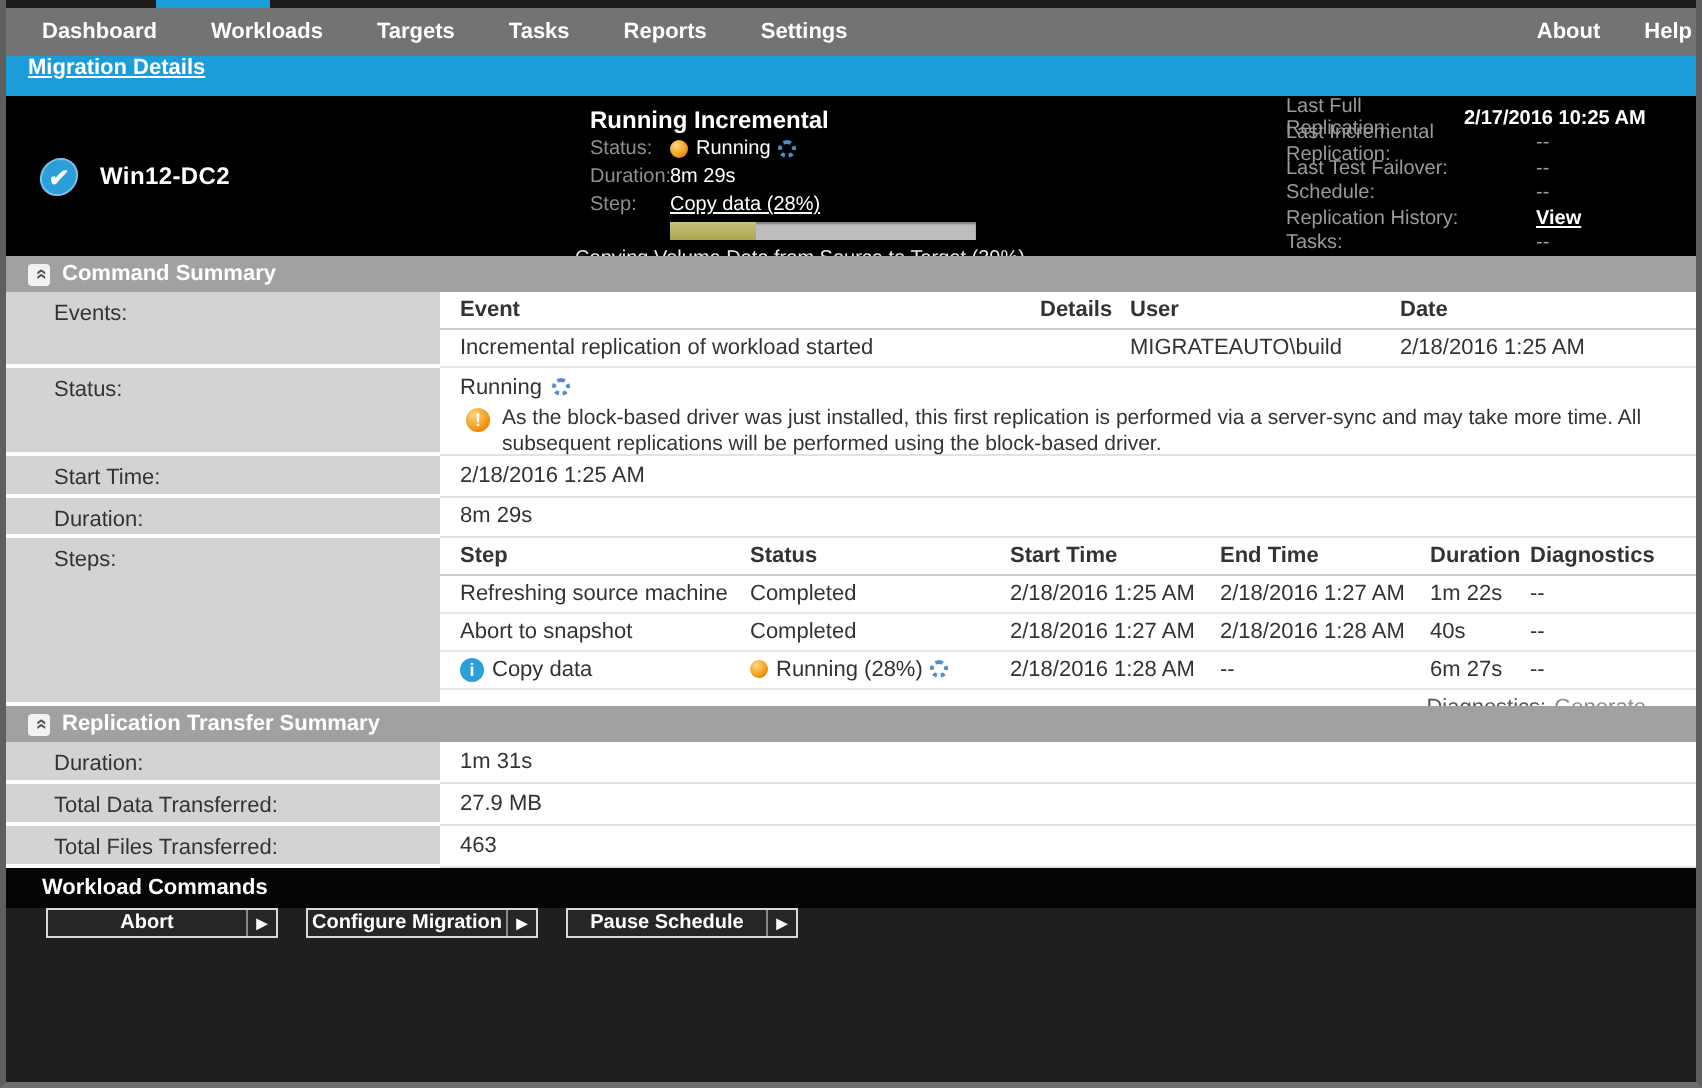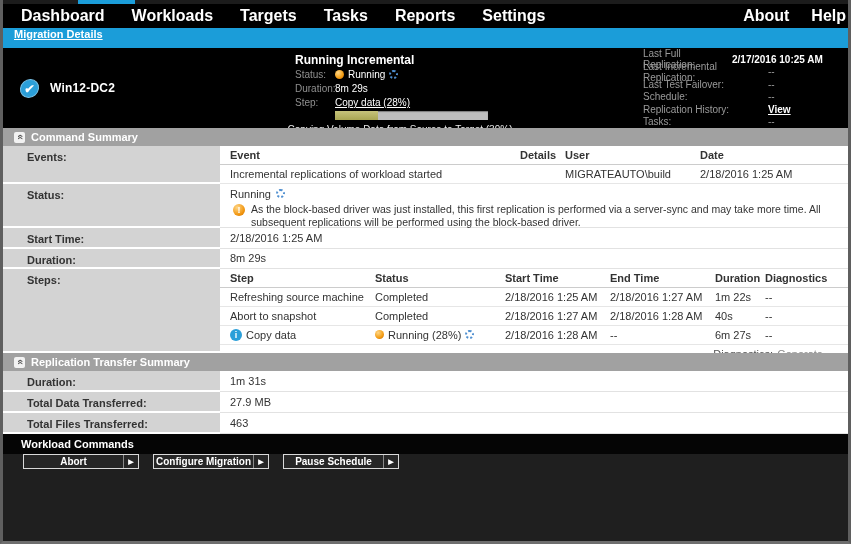--- a/index.html
+++ b/index.html
@@ -7,22 +7,22 @@
   body { font-family:"Liberation Sans", sans-serif; }
   .page {
     width:851px; height:544px; position:relative; overflow:hidden;
     background:#1f1f1f;
     border-left:3px solid #5f5f5f; border-right:3px solid #5f5f5f; border-bottom:3px solid #6e6e6e;
     display:flex; flex-direction:column;
   }
   
   .topstrip { height:4px; background:#1c1c1c; position:relative; }
   .nav-indicator { position:absolute; left:75px; top:0; width:57px; height:4px; background:#1b9dd9; }
-  .navbar { height:24px; background:#000000; display:flex; align-items:center; color:#fff;
-    font-size:16px; font-weight:bold; }
+  .navbar { height:24px; background:#737373; display:flex; align-items:center; color:#fff;
+    font-size:11px; font-weight:bold; }
   .nav-left { display:flex; margin-left:18px; }
   .nav-item { margin-right:27px; cursor:pointer; white-space:nowrap; }
   .nav-right { margin-left:auto; display:flex; margin-right:2px; }
   .nav-right .nav-item { margin-right:0; margin-left:22px; }
   
   .tabbar { height:20px; background:#1b9dd9; display:flex; align-items:stretch; }
   .tab { display:flex; align-items:flex-start; padding:0 11px; font-size:11px; color:#fff; cursor:pointer; }
   .tab.inactive .tab-label { text-decoration:underline; font-weight:bold; }
   .tab.active { background:#000; font-weight:bold; }
   
@@ -54,21 +54,21 @@
   .hinfo-row.link .val { color:#fff; font-weight:bold; text-decoration:underline; cursor:pointer; }
   
   .section-bar { height:18px; background:#a1a1a1; display:flex; align-items:center; padding-left:11px;
     color:#fff; font-size:11px; font-weight:bold; }
   .collapse-icon { width:11px; height:11px; background:#f2f2f2; border-radius:2px; margin-right:6px;
     display:flex; align-items:center; justify-content:center; color:#555; cursor:pointer; }
   .collapse-icon span { display:block; transform:rotate(90deg); font-size:10px; line-height:10px; font-weight:bold; }
   
   .srow { display:flex; background:#fff; }
   .srow .labcell { width:217px; background:#d3d3d3; border-bottom:2px solid #fff;
-    font-size:11px; font-weight:bold; color:#333; padding:5px 0 0 24px; }
+    font-size:11px; font-weight:normal; color:#333; padding:5px 0 0 24px; }
   .srow .content { flex:1; background:#fff; font-size:11px; color:#333; border-bottom:1px solid #e2e2e2; }
   
   .tbl { width:100%; border-collapse:collapse; font-size:11px; }
   .tbl th { text-align:left; font-weight:bold; color:#333; border-bottom:1px solid #ccc; height:18px; padding:0; }
   .tbl td { height:19px; padding:0; color:#333; border-bottom:1px solid #e6e6e6; }
   .pad1 { padding-left:10px !important; }
   .ev-event { width:300px; }
   .ev-details { width:45px; }
   .ev-user { width:135px; }
   
@@ -197,21 +197,21 @@
     <div class="content">
       <table class="tbl">
         <tbody>
             <tr>
           <th class="ev-event pad1">Event</th>
           <th class="ev-details">Details</th>
           <th class="ev-user">User</th>
           <th>Date</th>
         </tr>
         <tr>
-          <td class="pad1">Incremental replications of workload started</td>
+          <td class="pad1">Incremental replication of workload started</td>
           <td></td>
           <td>MIGRATEAUTO\build</td>
           <td>2/18/2016 1:25 AM</td>
         </tr>
       </tbody>
         </table>
     </div>
   </div>
 
   <div class="srow" style="height:44px;">

